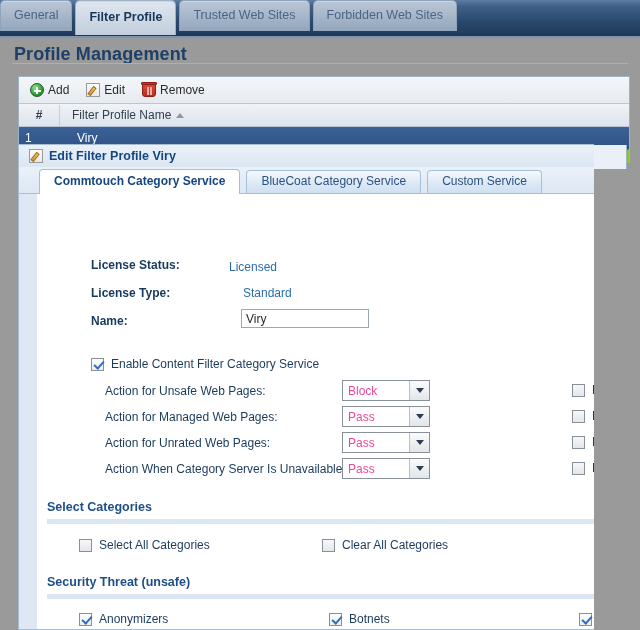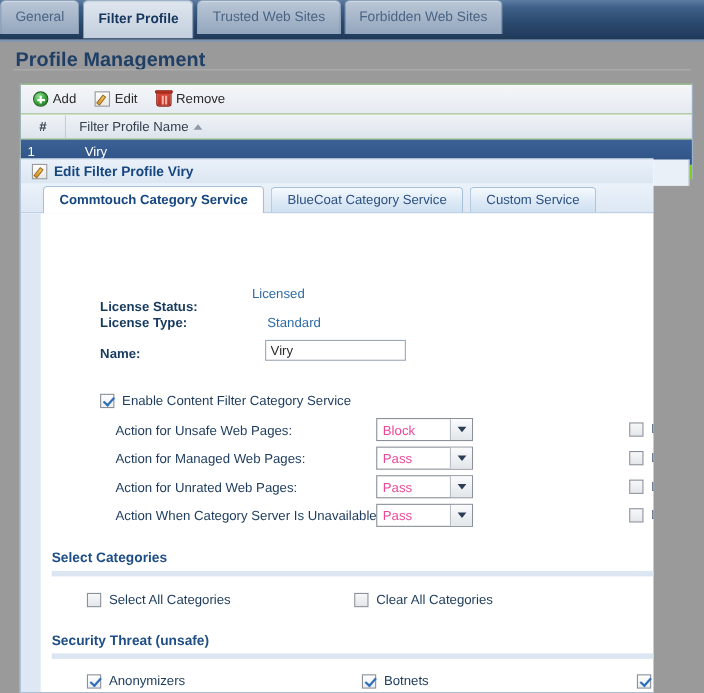--- a/index.html
+++ b/index.html
@@ -294,21 +294,21 @@
     </div>
 
     <div class="dlg-tabs" id="dlgTabs">
         <div class="itab active"><span>Commtouch Category Service</span></div>
         <div class="itab"><span>BlueCoat Category Service</span></div>
         <div class="itab"><span>Custom Service</span></div>
       </div>
 
     <div class="dlg-body">
 
-      <div class="form-row" style="left:54px; top:78px;">
+      <div class="form-row" style="left:54px; top:64px;">
         <span class="lbl">License Status:</span>
       </div>
       <div class="form-row" style="left:192px; top:66px;">
         <span class="val">Licensed</span>
       </div>
 
       <div class="form-row" style="left:54px; top:92px;">
         <span class="lbl">License Type:</span>
       </div>
       <div class="form-row" style="left:206px; top:92px;">

